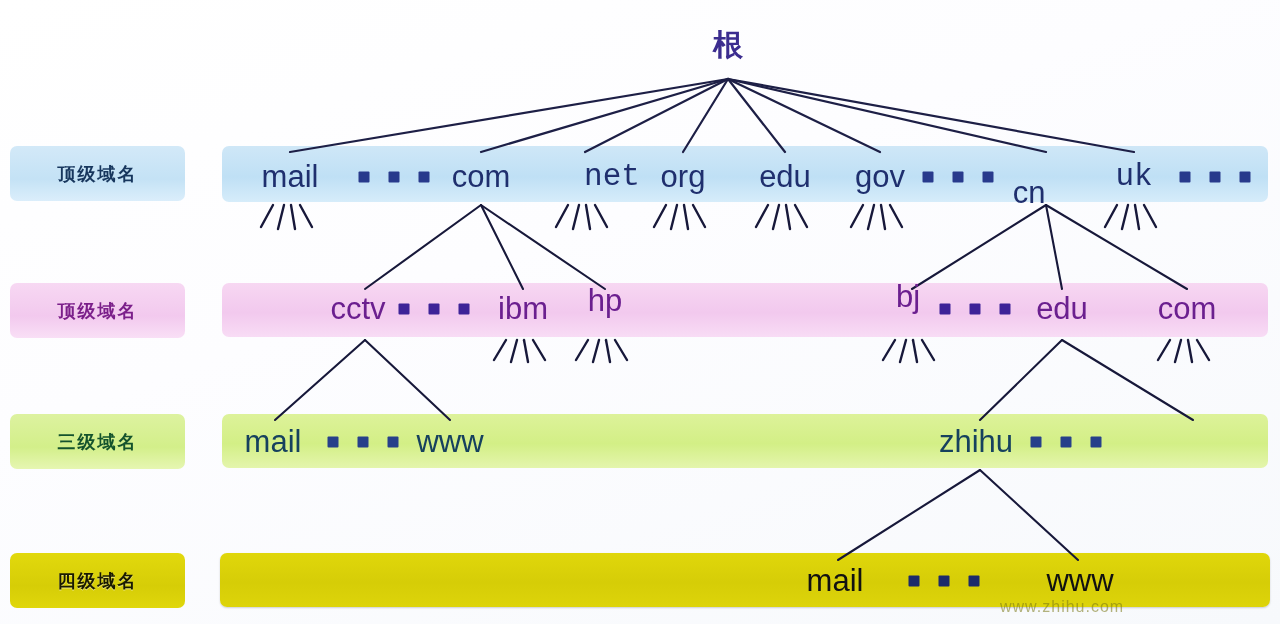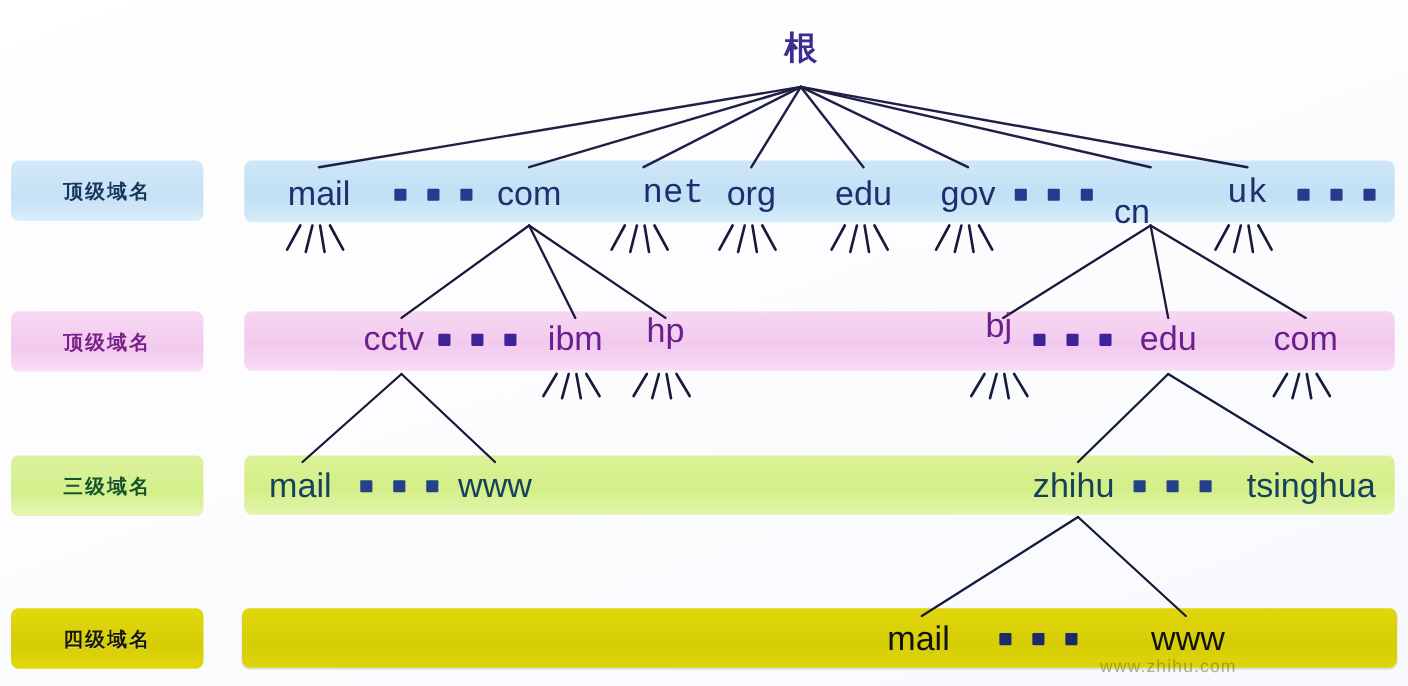--- a/index.html
+++ b/index.html
@@ -220,21 +220,20 @@
       <i></i>
       <i></i>
     </div>
   <div class="node l3" style="left:450px;top:441px;"><span>www</span></div>
   <div class="node l3" style="left:976px;top:441px;"><span>zhihu</span></div>
   <div class="dots l3" style="left:1066px;top:442px;">
       <i></i>
       <i></i>
       <i></i>
     </div>
-  <div class="node l3" style="left:1192px;top:441px;"><span>tsinghua</span></div>
 
   <div class="node l4" style="left:835px;top:580px;"><span>mail</span></div>
   <div class="dots l4" style="left:944px;top:581px;">
       <i></i>
       <i></i>
       <i></i>
     </div>
   <div class="node l4" style="left:1080px;top:580px;"><span>www</span></div>
 
   <div class="watermark" style="left:1000px;top:598px;"><span>www.zhihu.com</span></div>

